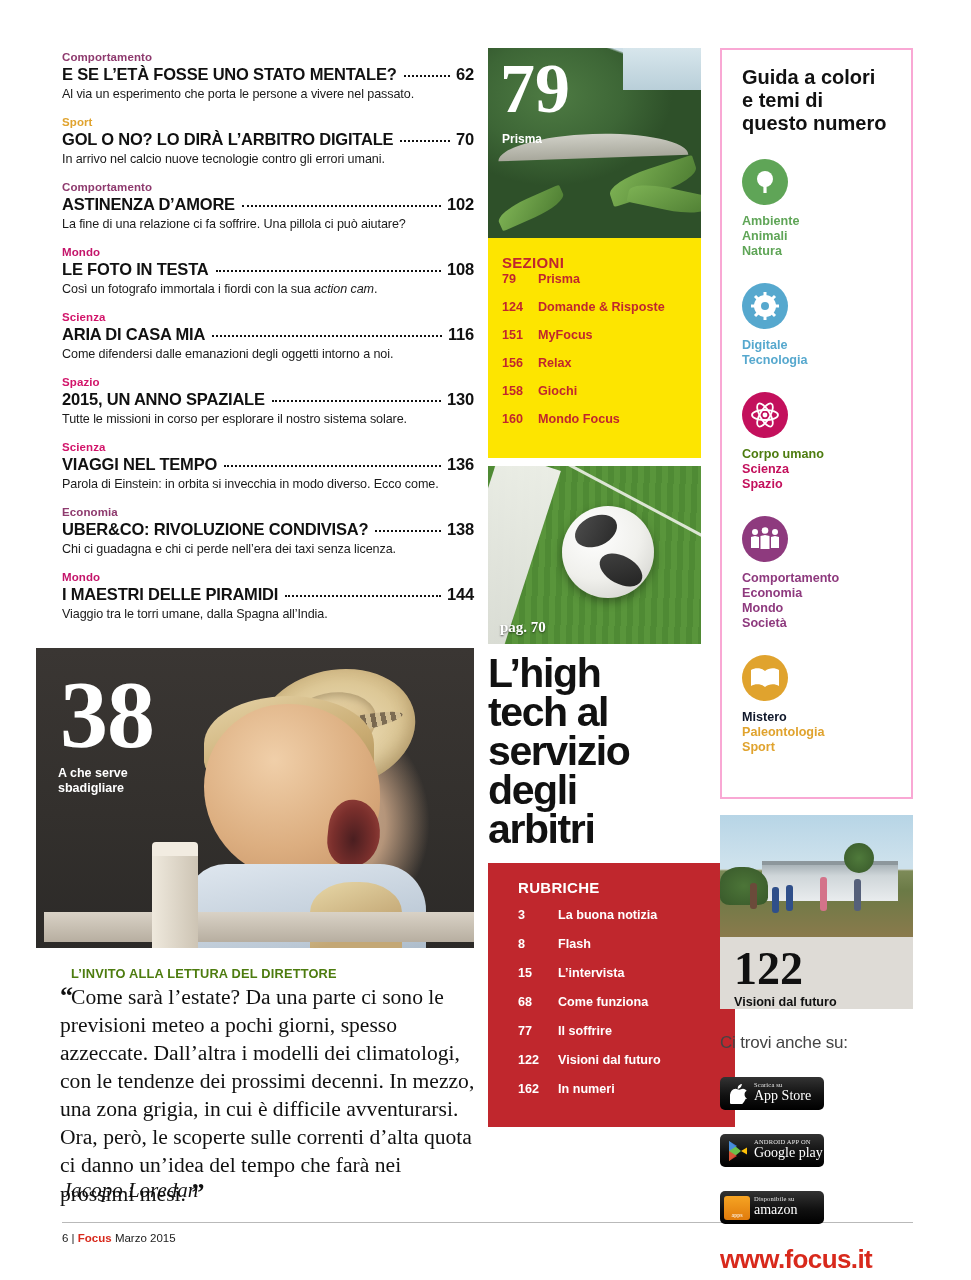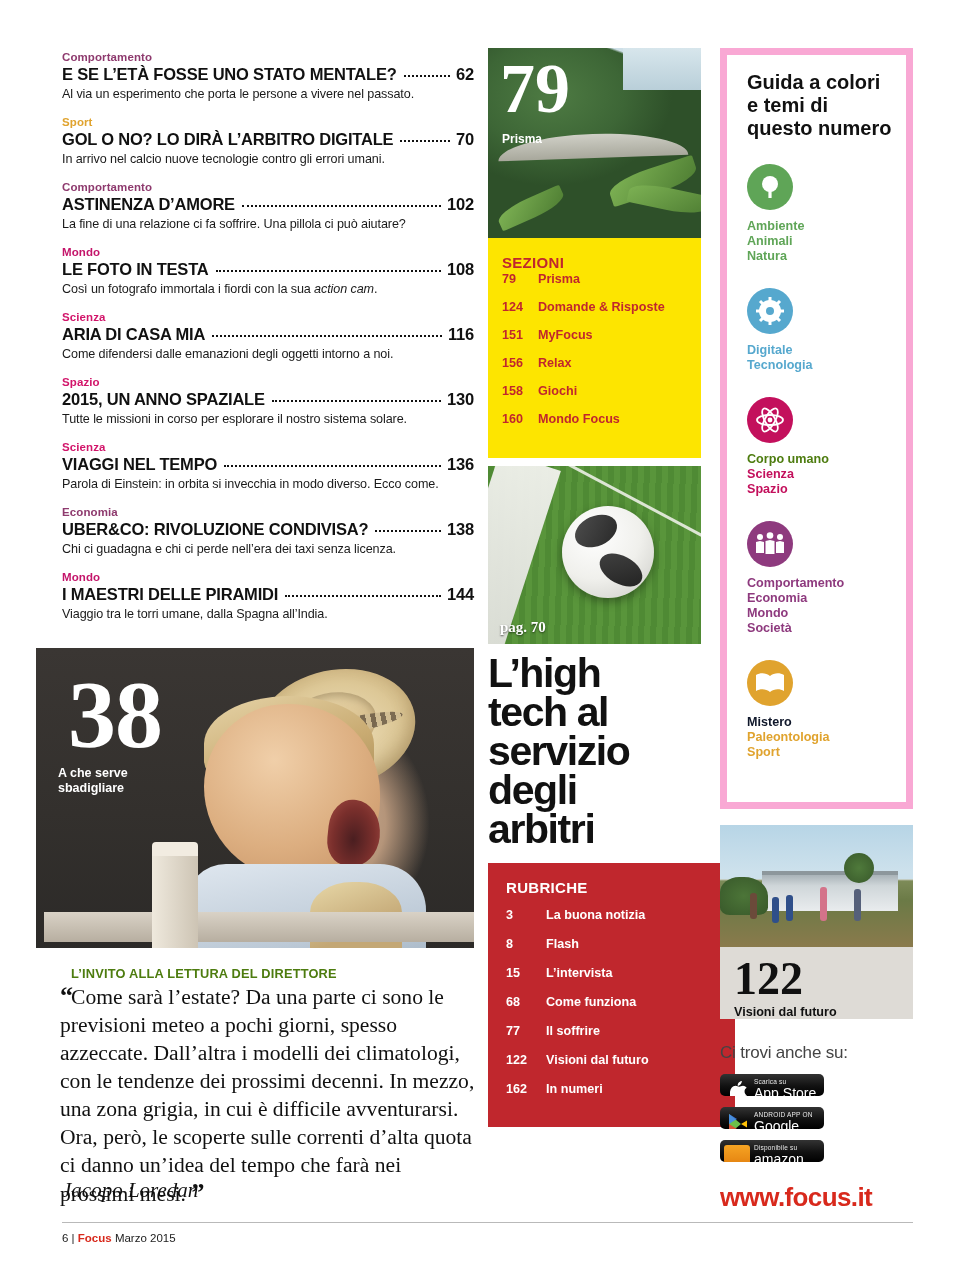--- a/index.html
+++ b/index.html
@@ -104,21 +104,21 @@
   .p38-post:before{
     content:""; position:absolute; left:0; top:-10px; width:46px;height:14px;
     background:#f2ece1; border-radius:4px 4px 0 0;
   }
   .p38-girl {
     position:absolute; right: 72px; bottom: 0; width: 92px; height: 66px;
     border-radius: 46% 46% 0 0;
     background: linear-gradient(160deg,#e7d7a7 0%,#c3a775 70%);
   }
   .p38-num {
-    position: absolute; left: 32px; top: 24px;
+    position: absolute; left: 24px; top: 24px;
     font-family: "Liberation Serif", serif; font-weight: bold;
     font-size: 96px; line-height: 86px; color: #fff; letter-spacing: -1px;
   }
   .p38-cap {
     position: absolute; left: 22px; top: 118px;
     font-size: 12.5px; font-weight: bold; color: #fff; line-height: 15px;
   }
 
   
   .edit-kicker {
@@ -229,33 +229,33 @@
     font-size: 15px; color:#fff; text-shadow: 0 1px 2px rgba(0,0,0,.6);
   }
 
   .hightech {
     margin-top: 10px; width: 213px;
     font-size: 41px; font-weight: bold; line-height: 39px;
     letter-spacing: -1.4px; color: #111;
   }
 
   .rubriche {
-    width: 247px; background: #C0272D; margin-top: 14px; padding: 16px 0 16px 4px;
+    width: 247px; background: #C0272D; margin-top: 14px; padding: 16px 0 16px 16px;
   }
   .rubriche h3 {
     font-size: 15px; font-weight: bold; color:#fff; margin: 0 0 12px 14px; letter-spacing:.3px;
   }
   .rub-row { display:flex; margin: 0 0 15px 14px; font-size: 12.6px; font-weight: bold; color:#fff; }
   .rub-num { width: 40px; }
 
   
   .col-right { position: absolute; left: 720px; top: 48px; width: 193px; }
 
   .guida-box {
-    border: 7px solid #f9a8d4; padding: 16px 3px 18px 0; width: 193px;
+    border: 2px solid #f9a8d4; padding: 16px 3px 18px 0; width: 193px;
   }
   .guida-title {
     font-size: 20px; font-weight: bold; line-height: 23px; color:#111;
     margin: 0 0 24px 20px;
   }
   .guida-item { margin: 0 0 24px 20px; }
   .guida-icon {
     width: 46px; height: 46px; border-radius: 50%;
     display:flex; align-items:center; justify-content:center; margin-bottom: 9px;
   }
@@ -289,23 +289,23 @@
     font-size: 46px; line-height: 48px; color:#111; margin: 8px 0 0 14px;
   }
   .v122-cap {
     font-size: 12.6px; font-weight: bold; color:#111; margin: 2px 0 12px 14px;
   }
 
   .citrovi {
     margin-top: 24px; font-size: 17px; color: #444; letter-spacing:-.2px;
   }
   .badge {
-    position: relative; width: 104px; height: 22px; border-radius: 5px;
+    position: relative; width: 104px; height: 33px; border-radius: 5px;
     background: linear-gradient(180deg,#333 0%, #111 55%, #000 100%);
-    margin-top: 11px; color: #fff; overflow: hidden;
+    margin-top: 24px; color: #fff; overflow: hidden; font-family: Liberation Serif, serif;
   }
   .badge-top {
     position:absolute; left: 34px; top: 4px; font-size: 6.5px; letter-spacing:.2px; color:#e8e8e8;
   }
   .badge-main {
     position:absolute; left: 34px; top: 11px; font-size: 14px; line-height:16px; font-weight: normal;
   }
   .badge-ico {
     position:absolute; left: 6px; top: 6px; width: 24px; height: 22px;
     display:flex; align-items:center; justify-content:center;

